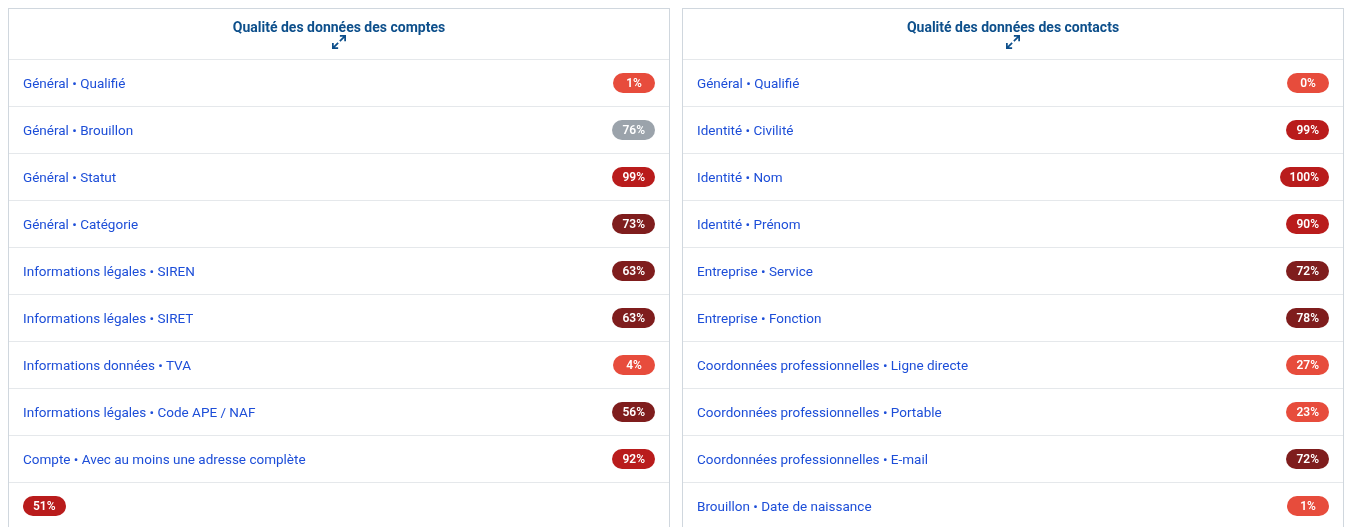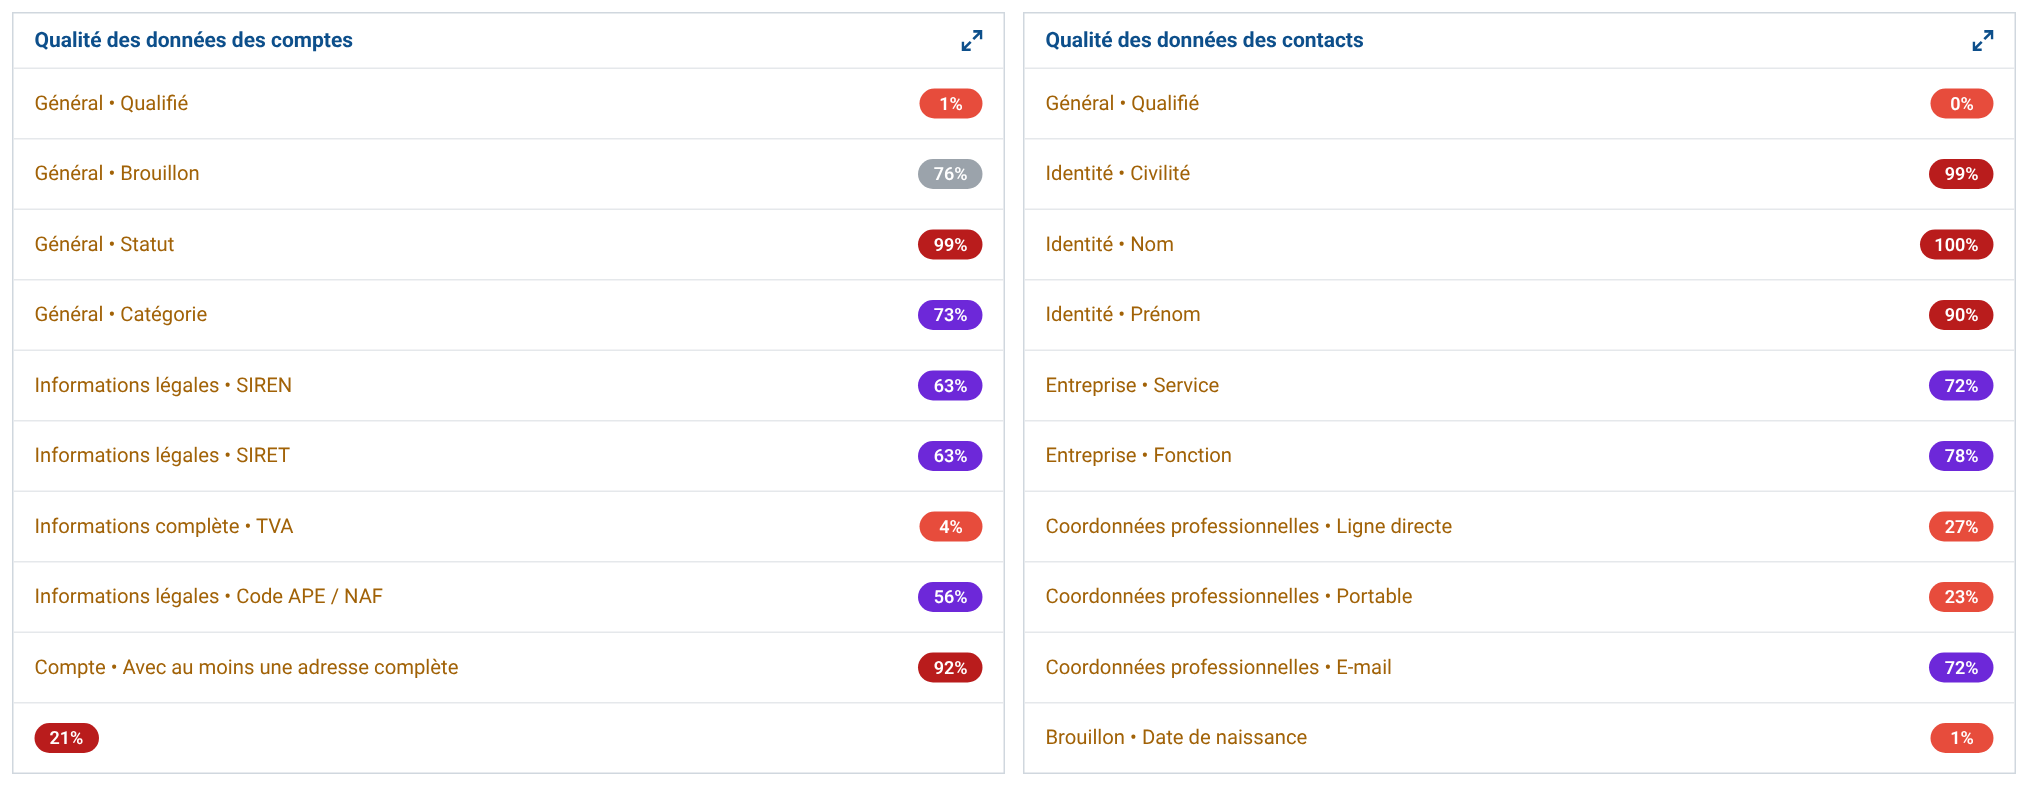--- a/index.html
+++ b/index.html
@@ -16,20 +16,21 @@
       flex: 1;
       border: 1px solid #d0d7de;
       background: #fff;
     }
     .panel-header {
       display: flex;
       align-items: center;
       justify-content: space-between;
       padding: 10px 14px;
       border-bottom: 1px solid #e5e8eb;
+      flex-direction: column;
     }
     .panel-title {
       color: #0d4f8b;
       font-weight: 700;
       font-size: 14px;
     }
     .expand-icon {
       color: #0d4f8b;
       cursor: pointer;
       width: 14px;
@@ -41,37 +42,37 @@
     }
     .row {
       display: flex;
       align-items: center;
       justify-content: space-between;
       padding: 13px 14px;
       border-bottom: 1px solid #e5e8eb;
     }
     .row:last-child { border-bottom: none; }
     .row-label {
-      color: #a16207;
+      color: #1d4ed8;
       font-size: 13.5px;
       font-weight: 400;
     }
     .badge {
       border-radius: 12px;
       color: #fff;
       font-size: 12px;
       font-weight: 600;
       padding: 3px 10px;
       min-width: 42px;
       text-align: center;
     }
     .badge.red { background: #e74c3c; }
     .badge.gray { background: #9ba3ab; margin-left: 20px; }
     .badge.green { background: #b91c1c; }
-    .badge.blue { background: #6d28d9; }
+    .badge.blue { background: #7f1d1d; }
   </style>
 </head>
 <body>
 
 <div class="container">
 
   <div class="panel">
     <div class="panel-header">
       <div class="panel-title">Qualité des données des comptes</div>
       <svg class="expand-icon" viewBox="0 0 16 16" fill="none" stroke="currentColor" stroke-width="2">
@@ -98,33 +99,33 @@
         </div>
         <div class="row">
           <div class="row-label">Informations légales • SIREN</div>
           <div class="badge blue">63%</div>
         </div>
         <div class="row">
           <div class="row-label">Informations légales • SIRET</div>
           <div class="badge blue">63%</div>
         </div>
         <div class="row">
-          <div class="row-label">Informations complète • TVA</div>
+          <div class="row-label">Informations données • TVA</div>
           <div class="badge red">4%</div>
         </div>
         <div class="row">
           <div class="row-label">Informations légales • Code APE / NAF</div>
           <div class="badge blue">56%</div>
         </div>
         <div class="row">
           <div class="row-label">Compte • Avec au moins une adresse complète</div>
           <div class="badge green">92%</div>
         </div>
         <div class="row">
-          <div class="badge green">21%</div>
+          <div class="badge green">51%</div>
         </div>
       </div>
   </div>
 
   <div class="panel">
     <div class="panel-header">
       <div class="panel-title">Qualité des données des contacts</div>
       <svg class="expand-icon" viewBox="0 0 16 16" fill="none" stroke="currentColor" stroke-width="2">
         <path d="M9 1 L15 1 L15 7 M15 1 L9 7"></path>
         <path d="M7 15 L1 15 L1 9 M1 15 L7 9"></path>

